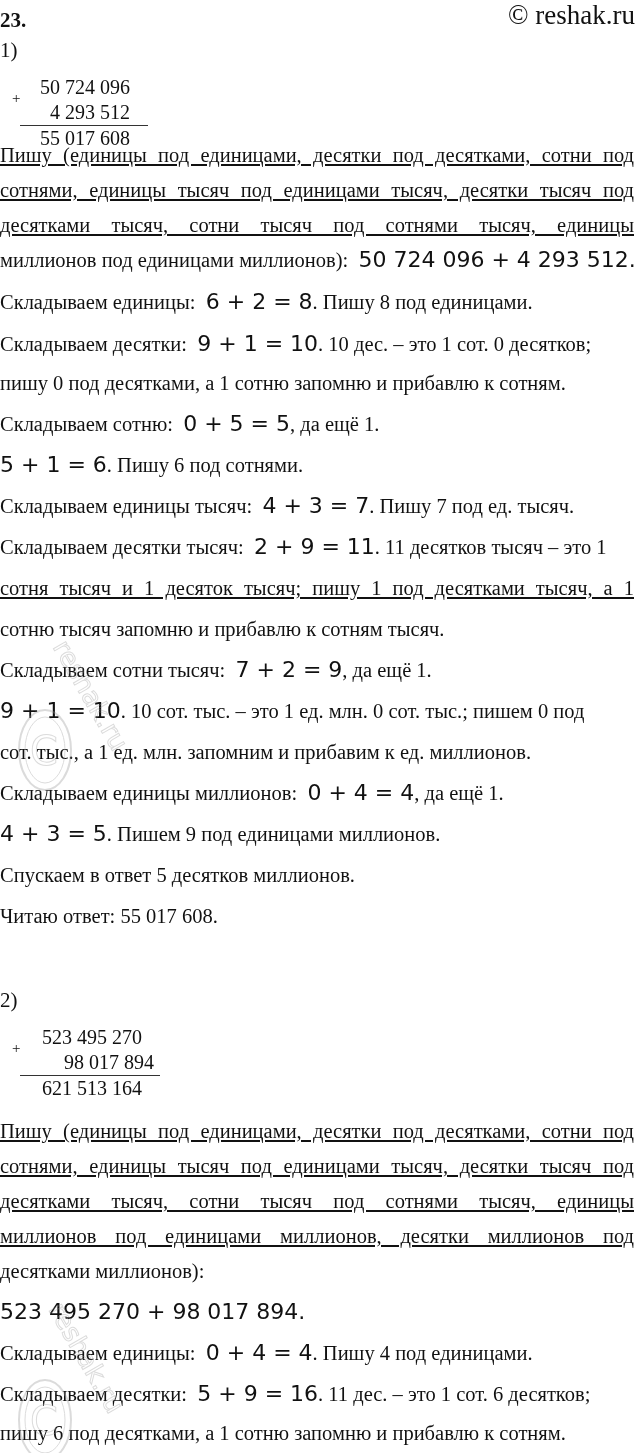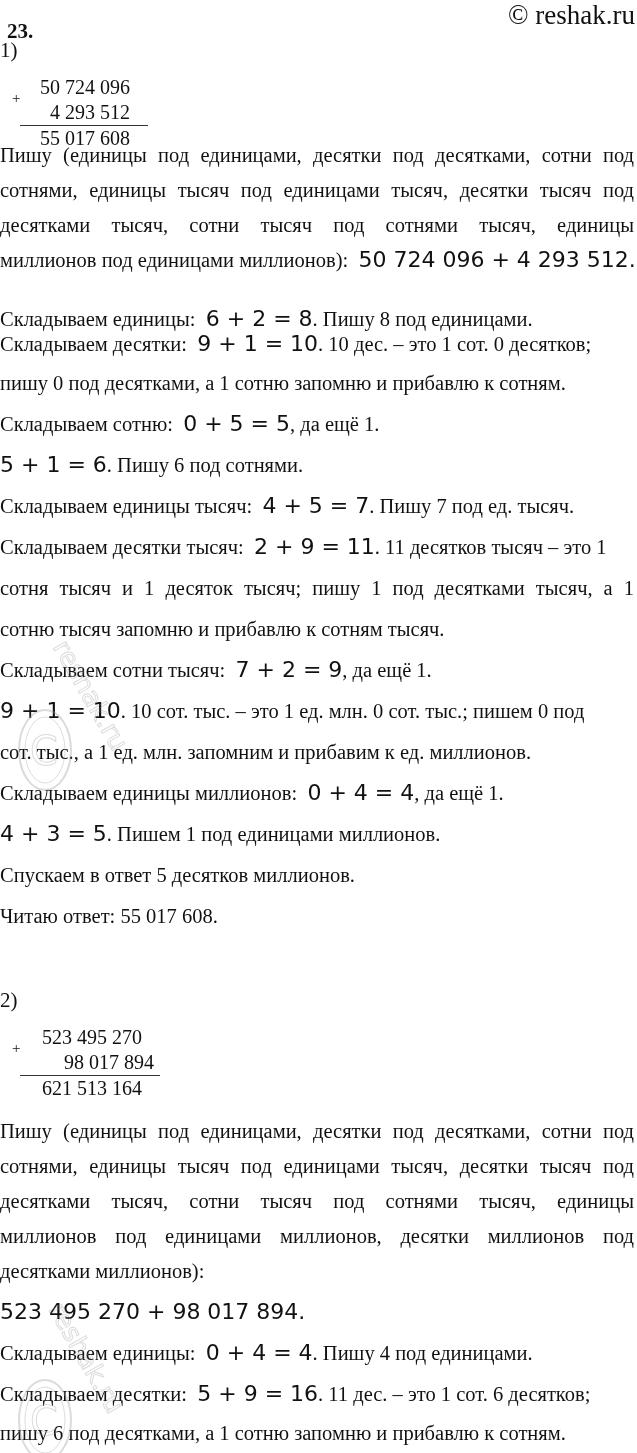--- a/index.html
+++ b/index.html
@@ -2,32 +2,32 @@
 <html><head>
   <meta charset="utf-8">
   <style>
     html, body { margin: 0; padding: 0; background: #ffffff; }
     body {
       width: 637px; height: 1453px; position: relative; overflow: hidden;
       font-family: "Liberation Serif", "DejaVu Serif", serif;
       color: #111111;
     }
     .abs { position: absolute; }
-    .title { left: 0; top: 19px; font-size: 21px; font-weight: bold; padding-left: 7px; }
+    .title { left: 0; top: 8px; font-size: 21px; font-weight: bold; }
     .copyright { right: 2px; top: 0px; font-size: 27px; }
     .part-label { left: 0; font-size: 21px; }
     .col-add { left: 0; width: 200px; height: 80px; }
     .col-add .plus { position: absolute; left: 12px; font-size: 15px; }
     .col-add .num { position: absolute; font-size: 20px; text-align: right; white-space: nowrap; }
     .col-add .rule { position: absolute; height: 1px; background: #333; }
     .line {
       position: absolute; left: 0; width: 634px; font-size: 20.5px;
       white-space: nowrap; line-height: 24px;
     }
-    .justify { text-align: justify; text-align-last: justify; }
+    .justify { text-align: justify; text-align-last: justify; text-decoration: underline; }
     .math { font-family: "DejaVu Sans", sans-serif; font-size: 22px; }
     .watermark {
       position: absolute; pointer-events: none; opacity: 0.35;
       color: #888;
     }
   </style>
 </head>
 <body>
 
 <div class="abs title">23.</div>
@@ -44,60 +44,60 @@
 </div>
 
 <div class="line justify" style="top:143px">Пишу (единицы под единицами, десятки под десятками, сотни под</div>
 <div class="line justify" style="top:178px">сотнями, единицы тысяч под единицами тысяч, десятки тысяч под</div>
 <div class="line justify" style="top:213px">десятками тысяч, сотни тысяч под сотнями тысяч, единицы</div>
 <div class="line" style="top:248px">
   <span>миллионов под единицами миллионов):</span>&nbsp;
   <span class="math">50 724 096 + 4 293 512.</span>
 </div>
 
-<div class="line" style="top:307px">
+<div class="line" style="top:290px">
   <span>Складываем единицы:</span>&nbsp;
   <span class="math">6 + 2 = 8</span><span>. Пишу 8 под единицами.</span>
 </div>
 <div class="line" style="top:332px">
   <span>Складываем десятки:</span>&nbsp;
   <span class="math">9 + 1 = 10</span><span>. 10 дес. – это 1 сот. 0 десятков;</span>
 </div>
 <div class="line" style="top:371px">пишу 0 под десятками, а 1 сотню запомню и прибавлю к сотням.</div>
 <div class="line" style="top:412px">
   <span>Складываем сотню:</span>&nbsp;
   <span class="math">0 + 5 = 5</span><span>, да ещё 1.</span>
 </div>
 <div class="line" style="top:453px">
   <span class="math">5 + 1 = 6</span><span>. Пишу 6 под сотнями.</span>
 </div>
 <div class="line" style="top:494px">
   <span>Складываем единицы тысяч:</span>&nbsp;
-  <span class="math">4 + 5 = 7</span><span>. Пишу 7 под ед. тысяч.</span>
+  <span class="math">4 + 3 = 7</span><span>. Пишу 7 под ед. тысяч.</span>
 </div>
 <div class="line" style="top:535px">
   <span>Складываем десятки тысяч:</span>&nbsp;
   <span class="math">2 + 9 = 11</span><span>. 11 десятков тысяч – это 1</span>
 </div>
 <div class="line justify" style="top:576px">сотня тысяч и 1 десяток тысяч; пишу 1 под десятками тысяч, а 1</div>
 <div class="line" style="top:617px">сотню тысяч запомню и прибавлю к сотням тысяч.</div>
 <div class="line" style="top:658px">
   <span>Складываем сотни тысяч:</span>&nbsp;
   <span class="math">7 + 2 = 9</span><span>, да ещё 1.</span>
 </div>
 <div class="line" style="top:699px">
   <span class="math">9 + 1 = 10</span><span>. 10 сот. тыс. – это 1 ед. млн. 0 сот. тыс.; пишем 0 под</span>
 </div>
 <div class="line" style="top:740px">сот. тыс., а 1 ед. млн. запомним и прибавим к ед. миллионов.</div>
 <div class="line" style="top:781px">
   <span>Складываем единицы миллионов:</span>&nbsp;
   <span class="math">0 + 4 = 4</span><span>, да ещё 1.</span>
 </div>
 <div class="line" style="top:822px">
-  <span class="math">4 + 3 = 5</span><span>. Пишем 1 под единицами миллионов.</span>
+  <span class="math">4 + 3 = 5</span><span>. Пишем 9 под единицами миллионов.</span>
 </div>
 <div class="line" style="top:863px">Спускаем в ответ 5 десятков миллионов.</div>
 <div class="line" style="top:904px">Читаю ответ: 55 017 608.</div>
 
 <div class="abs part-label" style="top:988px">2)</div>
 
 <div class="abs col-add" style="top:1024px">
   <span class="plus" style="top:16px">+</span>
   <span class="num" style="left:28px; width:114px; top:2px">523 495 270</span>
   <span class="num" style="left:40px; width:114px; top:27px">98 017 894</span>

